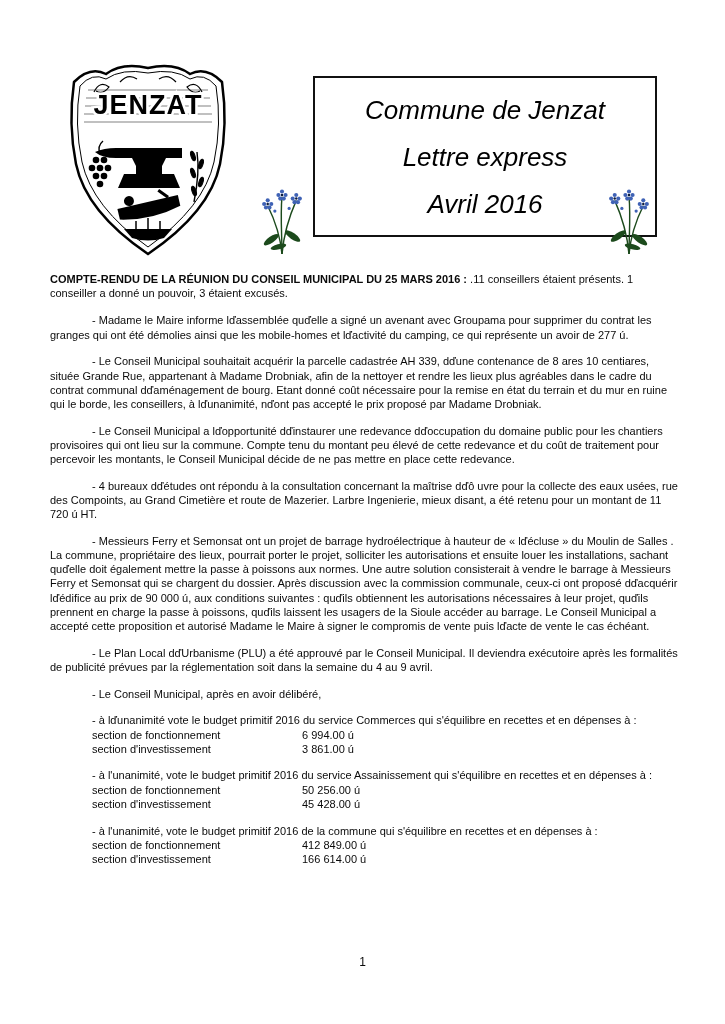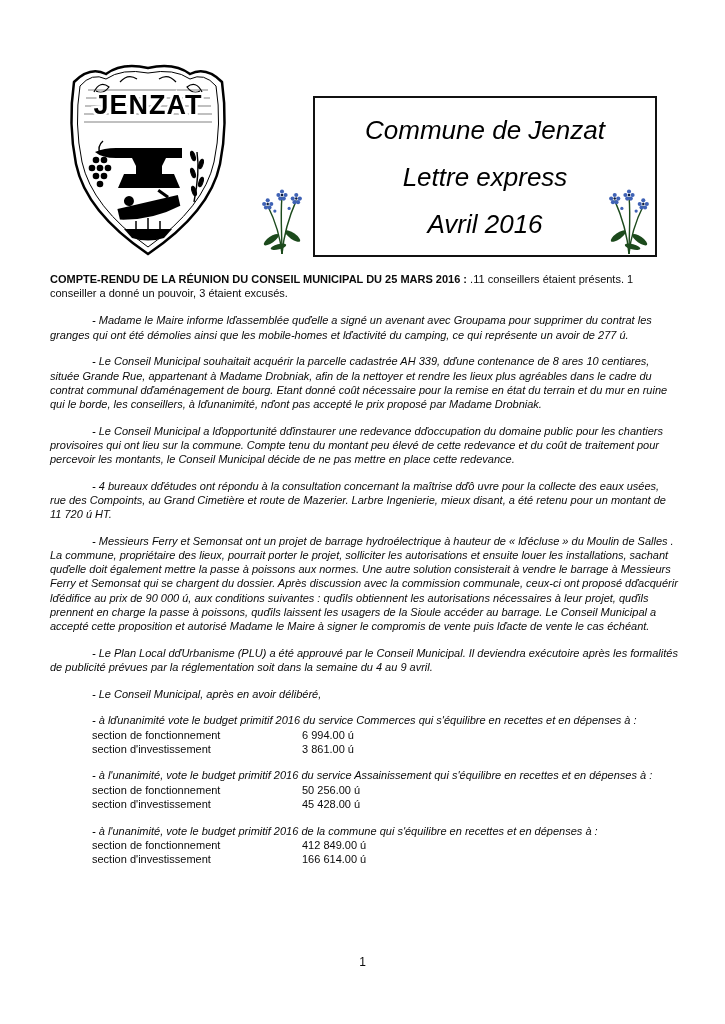--- a/index.html
+++ b/index.html
@@ -5,35 +5,35 @@
   * { margin:0; padding:0; box-sizing:border-box; }
   html,body { background:#fff; }
   .page {
     position:relative; width:725px; height:1024px; margin:0 auto;
     background:#fff; color:#000; overflow:hidden;
     font-family:"Liberation Sans", sans-serif;
     padding-left:25px;
   }
   .crest { position:absolute; left:64px; top:60px; }
   .title-box {
-    position:absolute; left:313px; top:96px; width:344px; height:161px;
+    position:absolute; left:313px; top:76px; width:344px; height:161px;
     border:2px solid #111; background:#fff;
     text-align:center; font-style:italic; font-size:26px; line-height:47px;
     padding-top:9px;
   }
   .flowers { position:absolute; width:50px; height:76px; }
   .flowers.left  { left:257px; top:182px; }
   .flowers.right { left:604px; top:182px; transform:scaleX(-1); }
   .doc {
     position:absolute; left:50px; top:272px; width:628px;
     font-size:11px; line-height:14.2px; color:#0a0a0a;
   }
   .intro { margin-bottom:13px; }
   .intro b { font-weight:bold; }
-  .para { text-indent:42px; margin-bottom:12.5px;font-style:italic; }
+  .para { text-indent:42px; margin-bottom:12.5px; }
   .budget { margin-bottom:12.5px; }
   .budget .b-intro { text-indent:42px; margin-bottom:0; }
   .budget-line { padding-left:42px; }
   .bl-label { display:inline-block; width:210px; }
   .footer-page {
     position:absolute; left:0; right:0; top:955px; text-align:center;
     font-size:12px; color:#0a0a0a;
   }
 </style>
 </head>

